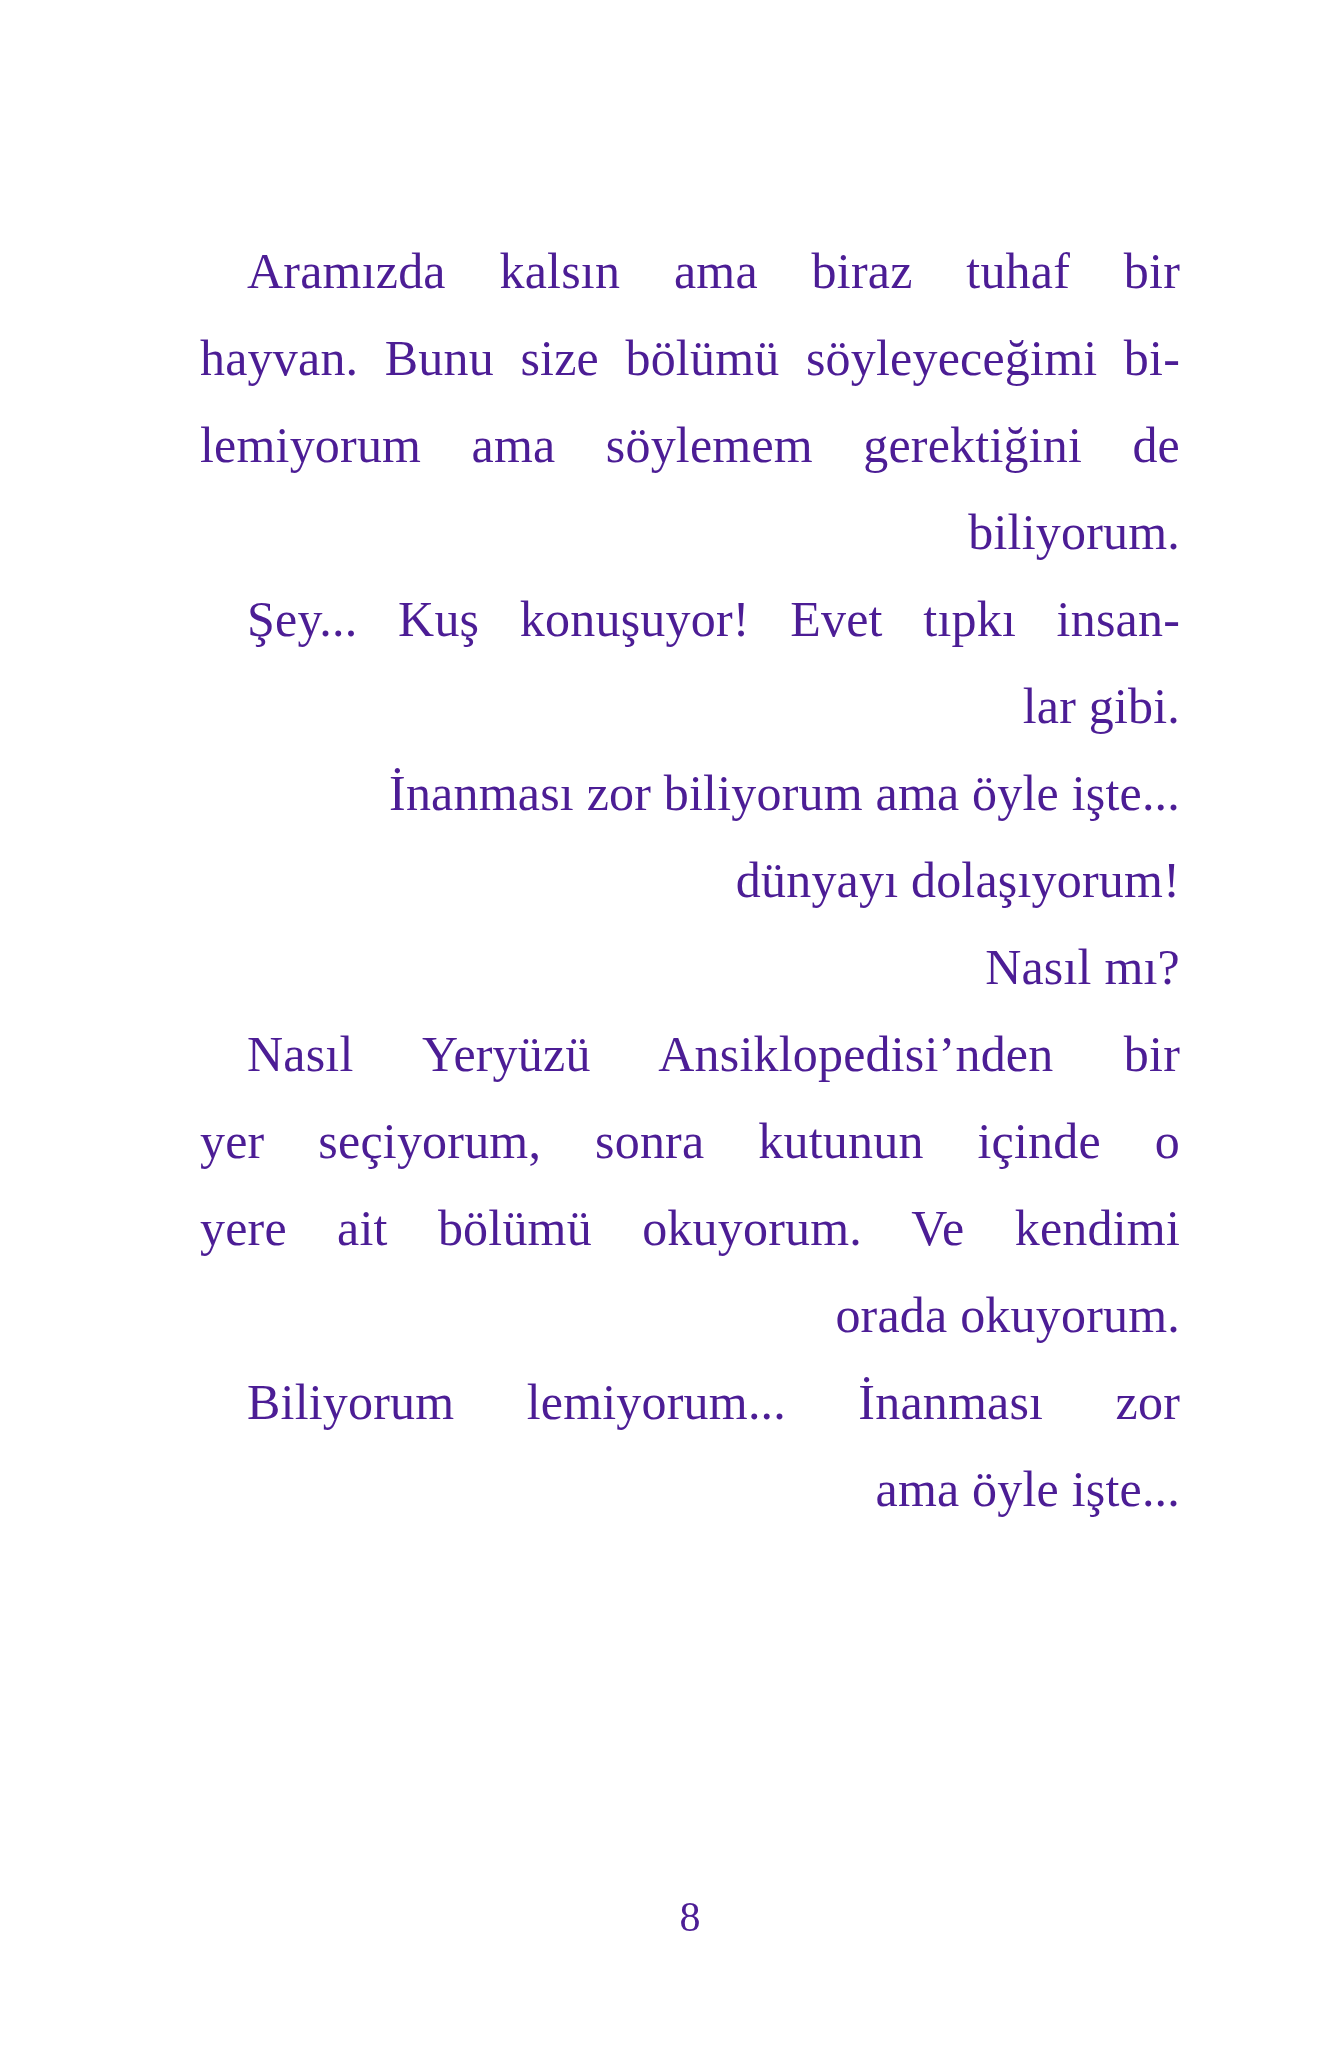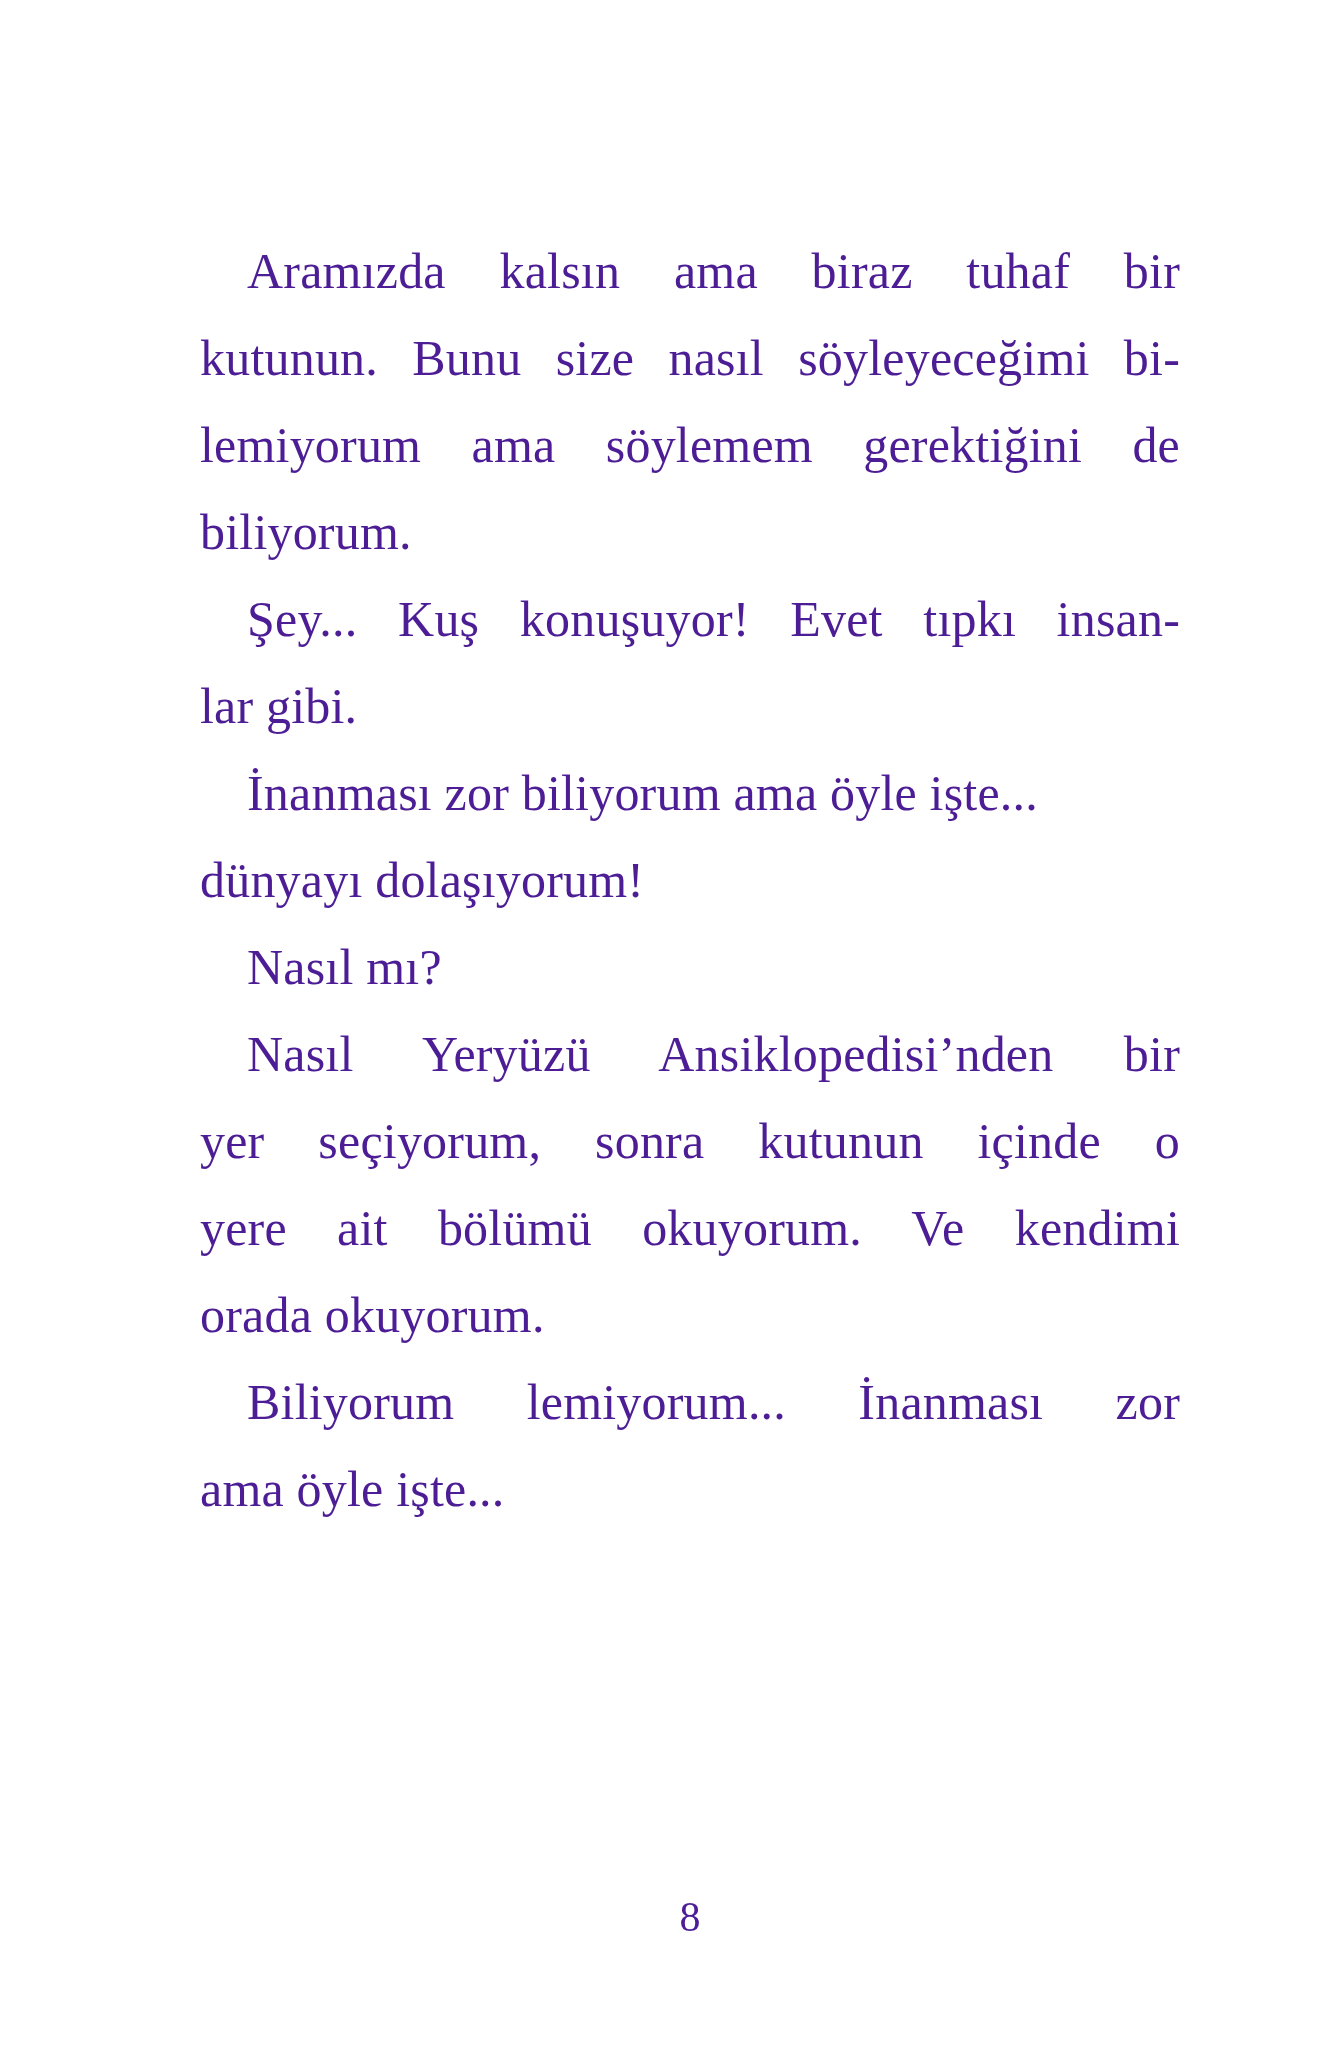--- a/index.html
+++ b/index.html
@@ -21,21 +21,21 @@
     position: absolute;
     left: 200px;
     top: 228px;
     width: 980px;
   }
   .line {
     height: 87px;
     line-height: 87px;
     font-size: 50px;
     white-space: normal;
-    text-align: left;
+    text-align: right;
     letter-spacing: 0.2px;
   }
   .line.justify {
     text-align: justify;
     text-align-last: justify;
   }
   .line.indent {
     text-indent: 47px;
   }
   .page-number {
@@ -48,21 +48,21 @@
     font-size: 42px;
     text-align: center;
   }
 </style>
 </head>
 <body>
 
 <div class="page">
   <div class="text-block">
       <div class="line indent justify">Aramızda kalsın ama biraz tuhaf bir</div>
-      <div class="line justify">kutunun. Bunu size nasıl söyleyeceğimi bi-</div>
+      <div class="line justify">hayvan. Bunu size bölümü söyleyeceğimi bi-</div>
       <div class="line justify">lemiyorum ama söylemem gerektiğini de</div>
       <div class="line">biliyorum.</div>
       <div class="line indent justify">Şey... Kuş konuşuyor! Evet tıpkı insan-</div>
       <div class="line">lar gibi.</div>
       <div class="line indent">İnanması zor biliyorum ama öyle işte...</div>
       <div class="line">dünyayı dolaşıyorum!</div>
       <div class="line indent">Nasıl mı?</div>
       <div class="line indent justify">Nasıl Yeryüzü Ansiklopedisi’nden bir</div>
       <div class="line justify">yer seçiyorum, sonra kutunun içinde o</div>
       <div class="line justify">yere ait bölümü okuyorum. Ve kendimi</div>

